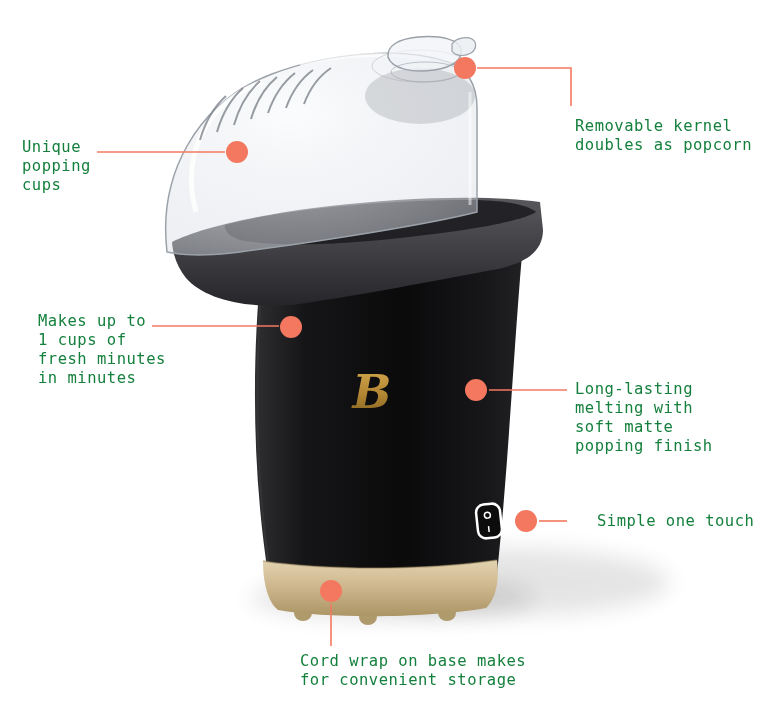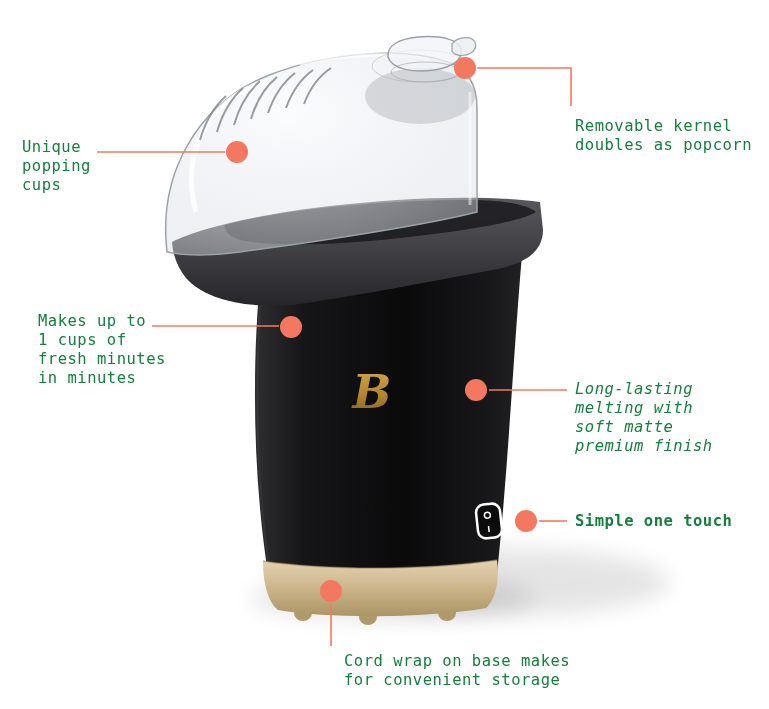--- a/index.html
+++ b/index.html
@@ -146,29 +146,29 @@
     <div>doubles as popcorn</div>
   </div>
 
   <div class="callout" style="left:28px; top:312px;margin-left:10px;">
     <div>Makes up to</div>
     <div>1 cups of</div>
     <div>fresh minutes</div>
     <div>in minutes</div>
   </div>
 
-  <div class="callout" style="left:575px; top:380px;font-style:italic;">
+  <div class="callout" style="left:575px; top:380px;">
     <div>Long-lasting</div>
     <div>melting with</div>
     <div>soft matte</div>
-    <div>premium finish</div>
+    <div>popping finish</div>
   </div>
 
-  <div class="callout" style="left:575px; top:512px;font-weight:bold;">
+  <div class="callout" style="left:597px; top:512px;">
     <div>Simple one touch</div>
   </div>
 
-  <div class="callout" style="left:300px; top:652px;margin-left:44px;">
+  <div class="callout" style="left:300px; top:652px;">
     <div>Cord wrap on base makes</div>
     <div>for convenient storage</div>
   </div>
 
 </div>
 
 </body></html>

